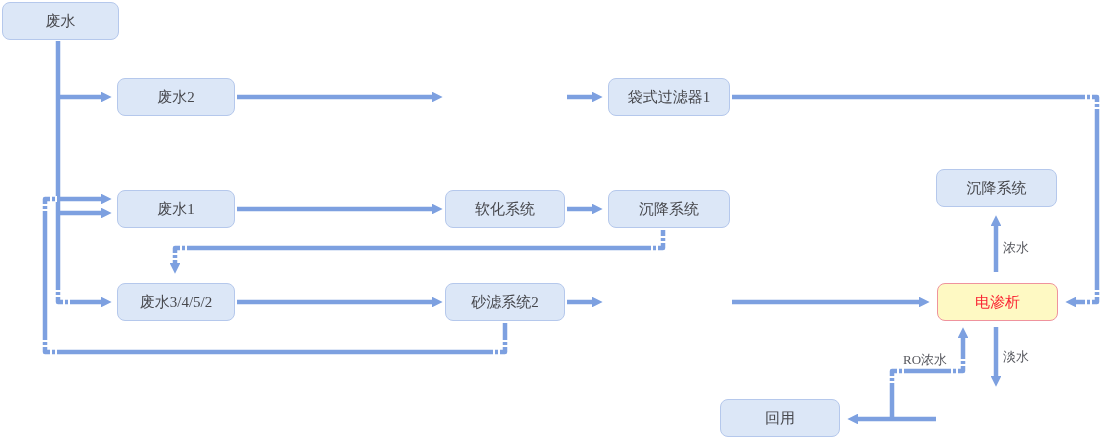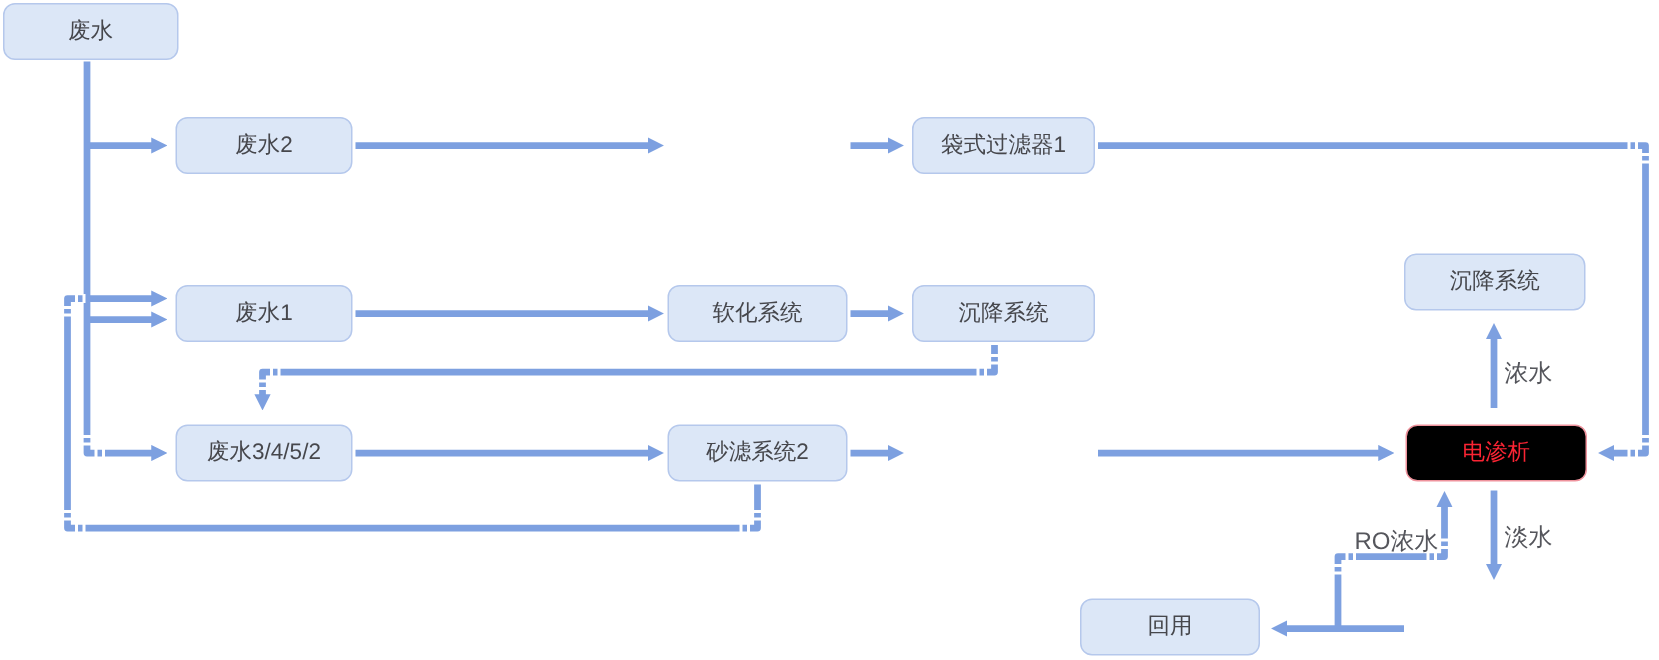--- a/index.html
+++ b/index.html
@@ -1,30 +1,30 @@
 <!DOCTYPE html>
 <html><head>
 <meta charset="utf-8">
 <style>
   html,body{margin:0;padding:0;background:#ffffff;}
   .canvas{
     position:relative;width:1106px;height:440px;background:#ffffff;overflow:hidden;
-    font-family:Liberation Sans, sans-serif;
+    font-family:Liberation Serif, serif;
   }
   .edges{position:absolute;left:0;top:0;width:1106px;height:440px;}
   .node{
     position:absolute;height:36px;line-height:36px;text-align:center;
     background:#dce7f7;border:1px solid #b5c8ec;border-radius:8px;
     color:#46474c;font-size:15px;white-space:nowrap;
   }
   .node.highlight{
-    background:#000000;border-color:#ef939d;color:#fa2433;
+    background:#fef9c3;border-color:#ef939d;color:#fa2433;
   }
   .edge-label{
-    position:absolute;font-size:16px;color:#55565c;white-space:nowrap;
+    position:absolute;font-size:13px;color:#55565c;white-space:nowrap;
   }
 </style>
 </head>
 <body>
 
 <div class="canvas">
 
   <svg class="edges" width="1106" height="440" viewBox="0 0 1106 440">
     <defs>
       <marker id="arw" viewBox="0 0 10 10" refX="2" refY="5" markerWidth="2.4" markerHeight="2.4" orient="auto" markerUnits="strokeWidth">

